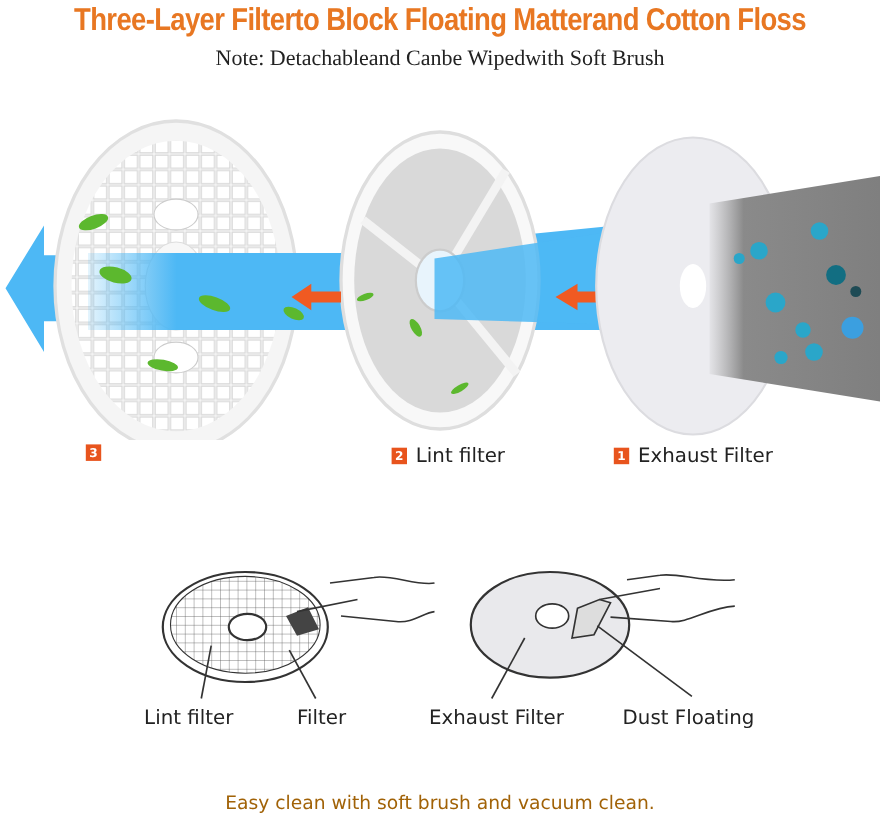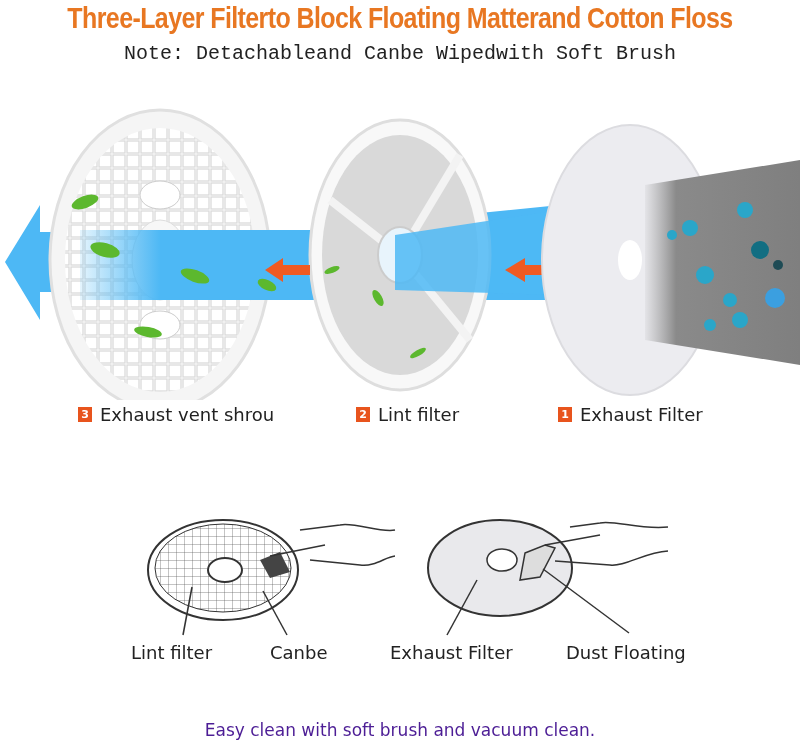--- a/index.html
+++ b/index.html
@@ -1,23 +1,23 @@
 <!DOCTYPE html>
 <html><head>
 <meta charset="utf-8">
 <style>
   html, body { margin:0; padding:0; background:#ffffff; }
   body { width:800px; height:746px; position:relative; overflow:hidden; font-family:"DejaVu Sans", sans-serif; }
   .title { position:absolute; top:4px; left:0; width:800px; text-align:center; font-family:"Liberation Sans", sans-serif; font-weight:bold; font-size:25px; color:#e87722; letter-spacing:-0.6px; transform:scaleY(1.15); }
-  .subtitle { position:absolute; top:42px; left:0; width:800px; text-align:center; font-family:Liberation Mono, monospace; font-size:20px; color:#222; }
+  .subtitle { position:absolute; top:42px; left:0; width:800px; text-align:center; font-family:Liberation Serif, serif; font-size:20px; color:#222; }
   .illus { position:absolute; left:0; top:90px; }
   .caption { position:absolute; top:404px; font-size:18px; color:#222; font-family:"DejaVu Sans", sans-serif; display:flex; align-items:center; }
   .badge { display:inline-block; width:14px; height:15px; background:#e8541d; color:#fff; font-size:11px; line-height:15px; text-align:center; font-weight:bold; margin-right:8px; }
   .lbl { position:absolute; font-size:18px; color:#222; font-family:"DejaVu Sans", sans-serif; }
-  .footer { position:absolute; top:720px; left:0; width:800px; text-align:center; font-size:17px; color:#4c1d95; font-family:"DejaVu Sans", sans-serif; }
+  .footer { position:absolute; top:720px; left:0; width:800px; text-align:center; font-size:17px; color:#a16207; font-family:"DejaVu Sans", sans-serif; }
 </style>
 </head>
 <body>
 
 <div class="title">Three-Layer Filterto Block Floating Matterand Cotton Floss</div>
 <div class="subtitle">Note: Detachableand Canbe Wipedwith Soft Brush</div>
 
 <svg class="illus" width="800" height="310" viewBox="0 90 800 310">
   <defs>
     <linearGradient id="beamFade" x1="0" x2="1" y1="0" y2="0">
@@ -92,21 +92,20 @@
     <ellipse cx="267" cy="285" rx="10" ry="5" transform="rotate(25 267 285)"></ellipse>
     <ellipse cx="148" cy="332" rx="14" ry="5" transform="rotate(10 148 332)"></ellipse>
     <ellipse cx="332" cy="270" rx="8" ry="3" transform="rotate(-20 332 270)"></ellipse>
     <ellipse cx="378" cy="298" rx="9" ry="4" transform="rotate(60 378 298)"></ellipse>
     <ellipse cx="418" cy="353" rx="9" ry="3" transform="rotate(-30 418 353)"></ellipse>
   </g>
 </svg>
 
 <div class="caption" style="left:78px">
   <span class="badge">3</span>
-  <span>Exhaust vent shrou</span>
 </div>
 <div class="caption" style="left:356px">
   <span class="badge">2</span>
   <span>Lint filter</span>
 </div>
 <div class="caption" style="left:558px">
   <span class="badge">1</span>
   <span>Exhaust Filter</span>
 </div>
 
@@ -130,17 +129,17 @@
     <ellipse cx="500" cy="568" rx="72" ry="48" fill="#e9e9ec" stroke="#333" stroke-width="2"></ellipse>
     <ellipse cx="502" cy="560" rx="15" ry="11" fill="#fff" stroke="#333" stroke-width="1.5"></ellipse>
     <polygon points="525,553 545,545 555,548 540,577 520,580" fill="#ddd" stroke="#333" stroke-width="1.5"></polygon>
     <path d="M545 545 L600 535 M570 527 L600 523 C615 520 640 530 668 527 M555 561 L610 565 C625 567 645 552 668 551" fill="none" stroke="#333" stroke-width="1.5"></path>
     <line x1="477" y1="580" x2="447" y2="635" stroke="#333" stroke-width="1.5"></line>
     <line x1="543" y1="569" x2="629" y2="633" stroke="#333" stroke-width="1.5"></line>
   </g>
 </svg>
 
 <div class="lbl" style="left:131px;top:642px">Lint filter</div>
-<div class="lbl" style="left:270px;top:642px">Canbe</div>
+<div class="lbl" style="left:270px;top:642px">Filter</div>
 <div class="lbl" style="left:390px;top:642px">Exhaust Filter</div>
 <div class="lbl" style="left:566px;top:642px">Dust Floating</div>
 
 <div class="footer">Easy clean with soft brush and vacuum clean.</div>
 
 </body></html>

